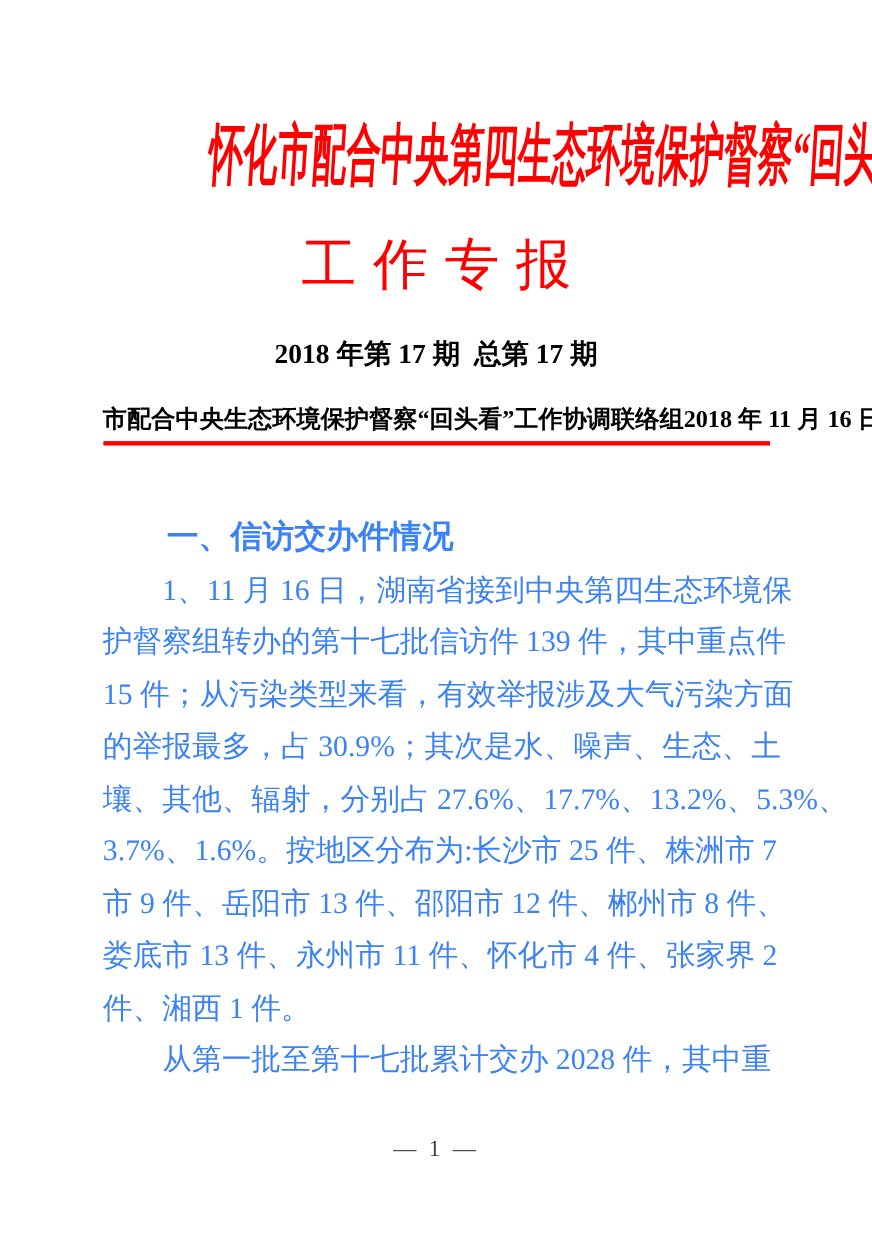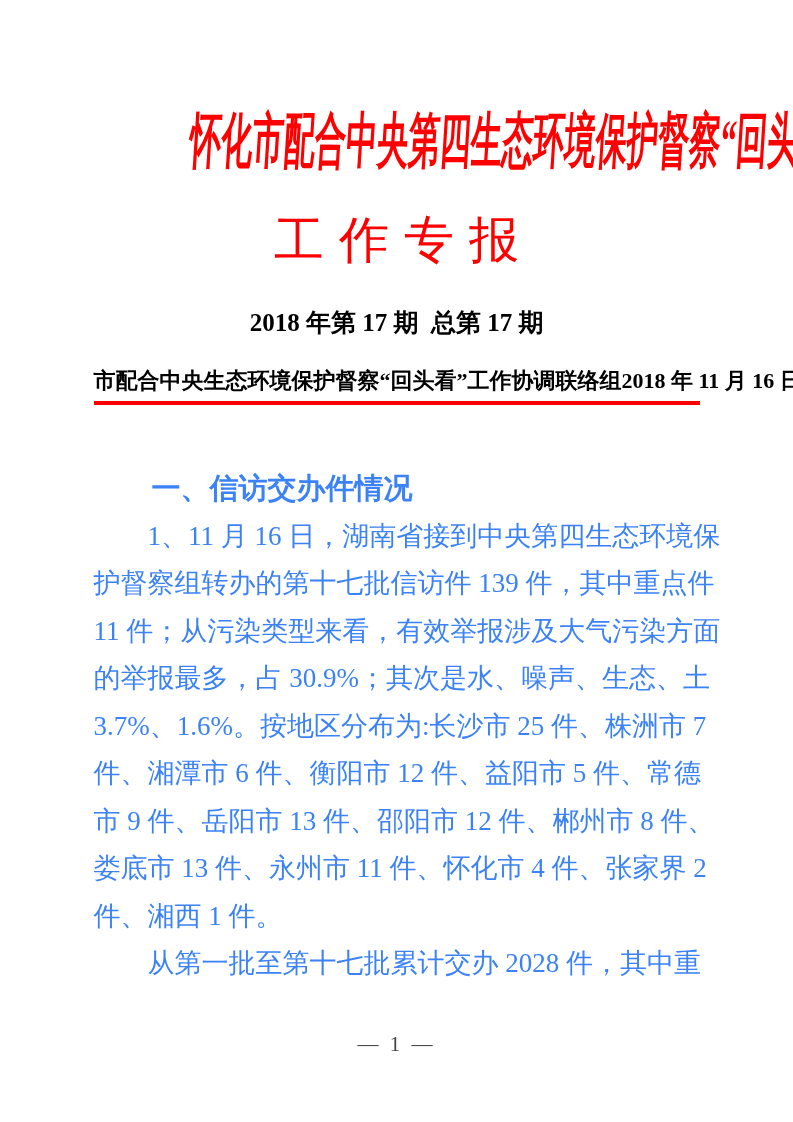--- a/index.html
+++ b/index.html
@@ -116,24 +116,24 @@
     </div>
     <div class="red-rule"></div>
   </div>
 
   <div class="doc-body">
     <div class="section-heading">一、信访交办件情况</div>
 
     <div>
       <div class="body-line first-line">1、11 月 16 日，湖南省接到中央第四生态环境保</div>
       <div class="body-line">护督察组转办的第十七批信访件 139 件，其中重点件</div>
-      <div class="body-line">11 件；从污染类型来看，有效举报涉及大气污染方面</div>
+      <div class="body-line">15 件；从污染类型来看，有效举报涉及大气污染方面</div>
       <div class="body-line">的举报最多，占 30.9%；其次是水、噪声、生态、土</div>
+      <div class="body-line">壤、其他、辐射，分别占 27.6%、17.7%、13.2%、5.3%、</div>
       <div class="body-line">3.7%、1.6%。按地区分布为:长沙市 25 件、株洲市 7</div>
-      <div class="body-line">件、湘潭市 6 件、衡阳市 12 件、益阳市 5 件、常德</div>
       <div class="body-line">市 9 件、岳阳市 13 件、邵阳市 12 件、郴州市 8 件、</div>
       <div class="body-line">娄底市 13 件、永州市 11 件、怀化市 4 件、张家界 2</div>
       <div class="body-line">件、湘西 1 件。</div>
     </div>
 
     <div>
       <div class="body-line first-line">从第一批至第十七批累计交办 2028 件，其中重</div>
     </div>
   </div>
 

